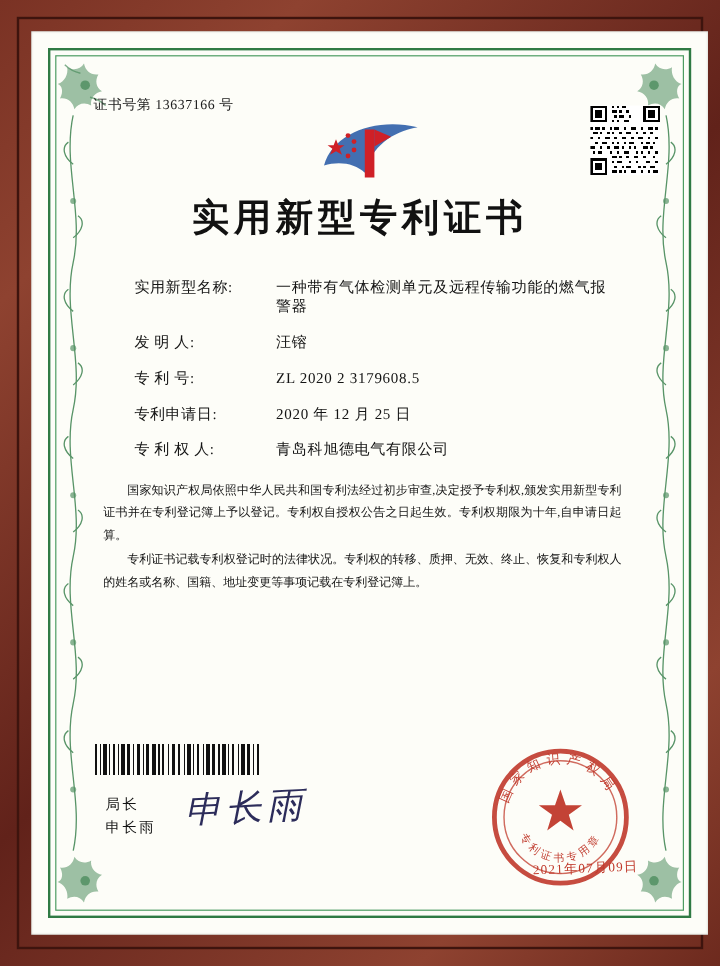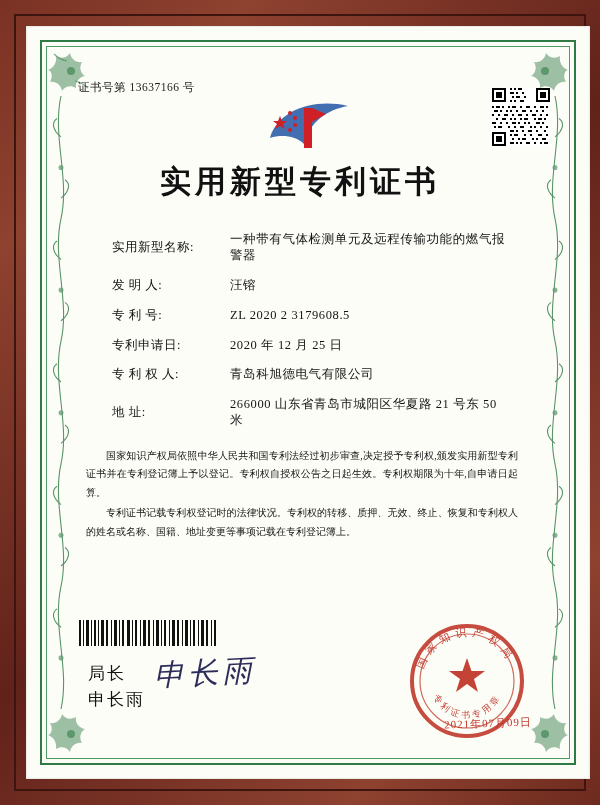--- a/index.html
+++ b/index.html
@@ -131,21 +131,21 @@
     font-family: Liberation Mono, monospace;
   }
 
   .fields {
     margin-top: 28px;
     padding-left: 34px;
     padding-right: 10px;
   }
   .field-row {
     display: flex;
-    align-items: center;
+    align-items: flex-start;
     font-size: 12.5px;
     color: #141414;
     margin-bottom: 13.5px;
     line-height: 1.3;
   }
   .field-label {
     flex: 0 0 auto;
     letter-spacing: 2px;
     white-space: nowrap;
   }
@@ -178,21 +178,21 @@
     width: 138px;
     height: 26px;
   }
   .barcode svg { display: block; }
 
   
   .sig-block {
     position: absolute;
     left: 62px;
     top: 635px;
-    font-size: 17px;
+    font-size: 12px;
     color: #141414;
     line-height: 1.55;
     letter-spacing: 2px;
   }
   .handwriting {
     position: absolute;
     left: 128px;
     top: 627px;
     font-size: 30px;
     color: #1b1b4d;
@@ -440,24 +440,20 @@
           <span class="field-value">ZL 2020 2 3179608.5</span>
         </div>
         <div class="field-row">
           <span class="field-label w-name">专利申请日:</span>
           <span class="field-value">2020 年 12 月 25 日</span>
         </div>
         <div class="field-row">
           <span class="field-label w-name">专 利 权 人:</span>
           <span class="field-value">青岛科旭德电气有限公司</span>
         </div>
-        <div class="field-row">
-          <span class="field-label w-name">地 址:</span>
-          <span class="field-value">266000 山东省青岛市城阳区华夏路 21 号东 50 米</span>
-        </div>
       </div>
 
       <div class="para">国家知识产权局依照中华人民共和国专利法经过初步审查,决定授予专利权,颁发实用新型专利证书并在专利登记簿上予以登记。专利权自授权公告之日起生效。专利权期限为十年,自申请日起算。</div>
       <div class="para">专利证书记载专利权登记时的法律状况。专利权的转移、质押、无效、终止、恢复和专利权人的姓名或名称、国籍、地址变更等事项记载在专利登记簿上。</div>
     </div>
 
     <div class="barcode">
       <svg width="138" height="26" viewBox="0 0 138 26" shape-rendering="crispEdges">
         <rect width="138" height="26" fill="#fdfdf8"></rect>
         <g fill="#111">

